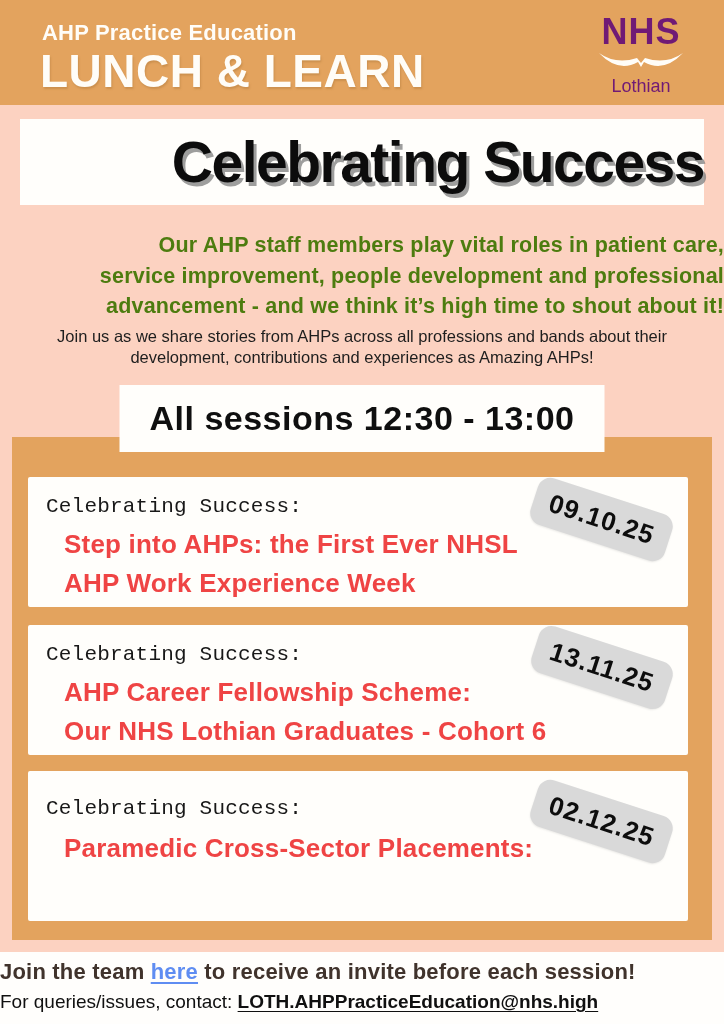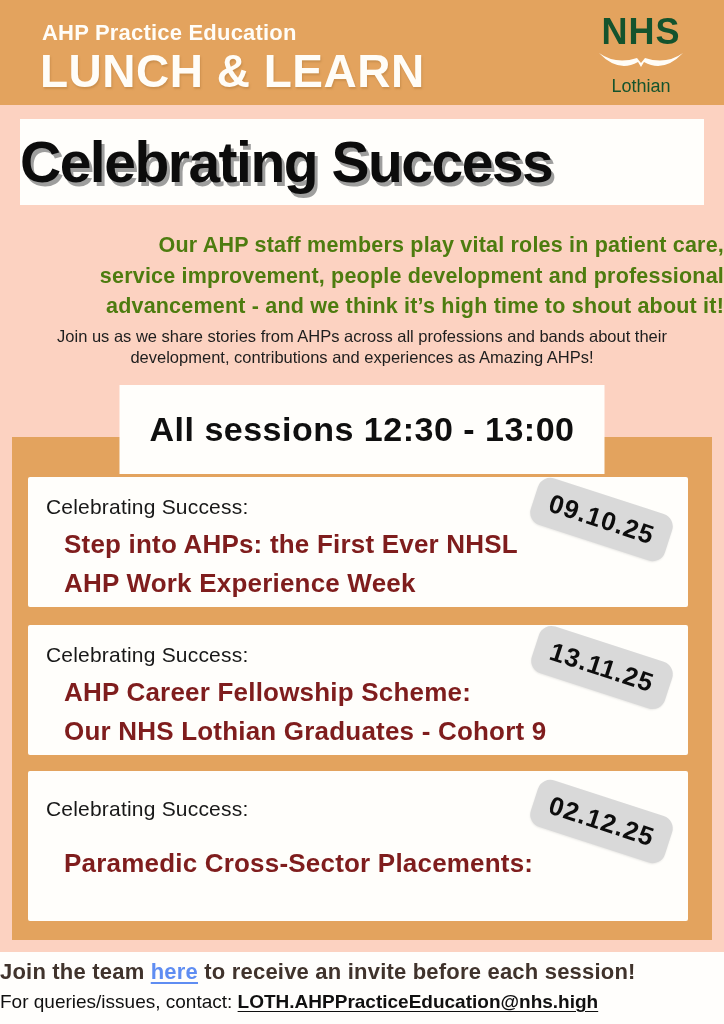--- a/index.html
+++ b/index.html
@@ -23,32 +23,32 @@
     position:absolute;left:42px;top:20px;
     color:#fffdf8;font-weight:bold;font-size:22px;letter-spacing:0.2px;
   }
   .header-title{
     position:absolute;left:40px;top:44px;
     color:#fffdf8;font-weight:bold;font-size:46px;letter-spacing:0.5px;
     text-shadow:1px 2px 2px rgba(160,110,50,0.35);
   }
   .nhs-logo{
     position:absolute;right:28px;top:14px;width:110px;
-    text-align:center;color:#14532d;
+    text-align:center;color:#701a75;
   }
   .nhs-logo .nhs-word{
     font-size:36px;font-weight:bold;letter-spacing:1px;line-height:1;
   }
   .nhs-logo svg{display:block;margin:1px auto 0;}
   .nhs-logo .nhs-region{font-size:18px;line-height:1;margin-top:0px;}
   
   .title-band{
     position:absolute;left:20px;top:119px;width:684px;height:86px;
     background:#fffefb;
-    display:flex;align-items:center;justify-content:flex-start;
+    display:flex;align-items:center;justify-content:flex-end;
   }
   .title-band .hero-title{
     font-size:57px;font-weight:bold;letter-spacing:-1.5px;color:#0c0c0c;
     text-shadow:3px 4px 0 rgba(125,125,125,0.75);
     white-space:nowrap;
   }
   
   .intro-bold{
     position:absolute;left:0;top:230px;width:724px;
     text-align:right;font-weight:bold;font-size:21.5px;line-height:1.42;
@@ -56,48 +56,48 @@
   }
   .intro-bold div{white-space:nowrap;}
   .intro-small{
     position:absolute;left:0;top:326px;width:724px;
     text-align:center;font-size:16.5px;line-height:1.3;color:#1e1e1e;
   }
   .intro-small div{white-space:nowrap;}
   
   .sessions-banner{
     position:absolute;left:50%;top:385px;transform:translateX(-50%);
-    background:#fffefb;padding:25px 30px;z-index:3;
+    background:#fffefb;padding:14px 30px;z-index:3;
     font-size:34px;font-weight:bold;letter-spacing:0.5px;color:#0f0f0f;
     white-space:nowrap;
   }
   
   .orange-block{
     position:absolute;left:12px;top:437px;width:700px;height:503px;
     background:#e3a35e;z-index:1;
   }
   .session-card{
     position:absolute;left:16px;width:660px;
     background:#fffefb;border-radius:2px;
     padding:0;
   }
   .card-1{top:40px;height:130px;}
   .card-2{top:188px;height:130px;}
   .card-3{top:334px;height:150px;}
   .card-label{
     position:absolute;left:18px;top:18px;
-    font-size:21px;color:#181818;letter-spacing:0.2px;
+    font-size:21px;color:#181818;letter-spacing:0.2px;font-family:Liberation Mono, monospace;
   }
   .card-3 .card-label{top:26px;}
   .card-title{
     position:absolute;left:36px;top:48px;
-    font-size:26px;font-weight:bold;color:#7f1d1d;line-height:1.5;
+    font-size:26px;font-weight:bold;color:#ef4444;line-height:1.5;
     letter-spacing:0.2px;
   }
-  .card-3 .card-title{top:73px;text-align:center;}
+  .card-3 .card-title{top:58px;text-align:center;}
   .date-badge{
     position:absolute;right:16px;top:18px;
     background:#d9d9d9;border-radius:13px;
     padding:9px 16px;
     transform:rotate(18deg);
     font-size:26px;font-weight:bold;color:#0d0d0d;letter-spacing:1px;
     white-space:nowrap;
     box-shadow:0 1px 2px rgba(0,0,0,0.08);
   }
   .card-3 .date-badge{top:26px;}
@@ -168,21 +168,21 @@
         <div>Step into AHPs: the First Ever NHSL</div>
         <div>AHP Work Experience Week</div>
       </div>
       <div class="date-badge">09.10.25</div>
     </div>
 
     <div class="session-card card-2">
       <div class="card-label">Celebrating Success:</div>
       <div class="card-title">
         <div>AHP Career Fellowship Scheme:</div>
-        <div>Our NHS Lothian Graduates - Cohort 9</div>
+        <div>Our NHS Lothian Graduates - Cohort 6</div>
       </div>
       <div class="date-badge">13.11.25</div>
     </div>
 
     <div class="session-card card-3">
       <div class="card-label">Celebrating Success:</div>
       <div class="card-title">
         <div>Paramedic Cross-Sector Placements:</div>
       </div>
       <div class="date-badge">02.12.25</div>

